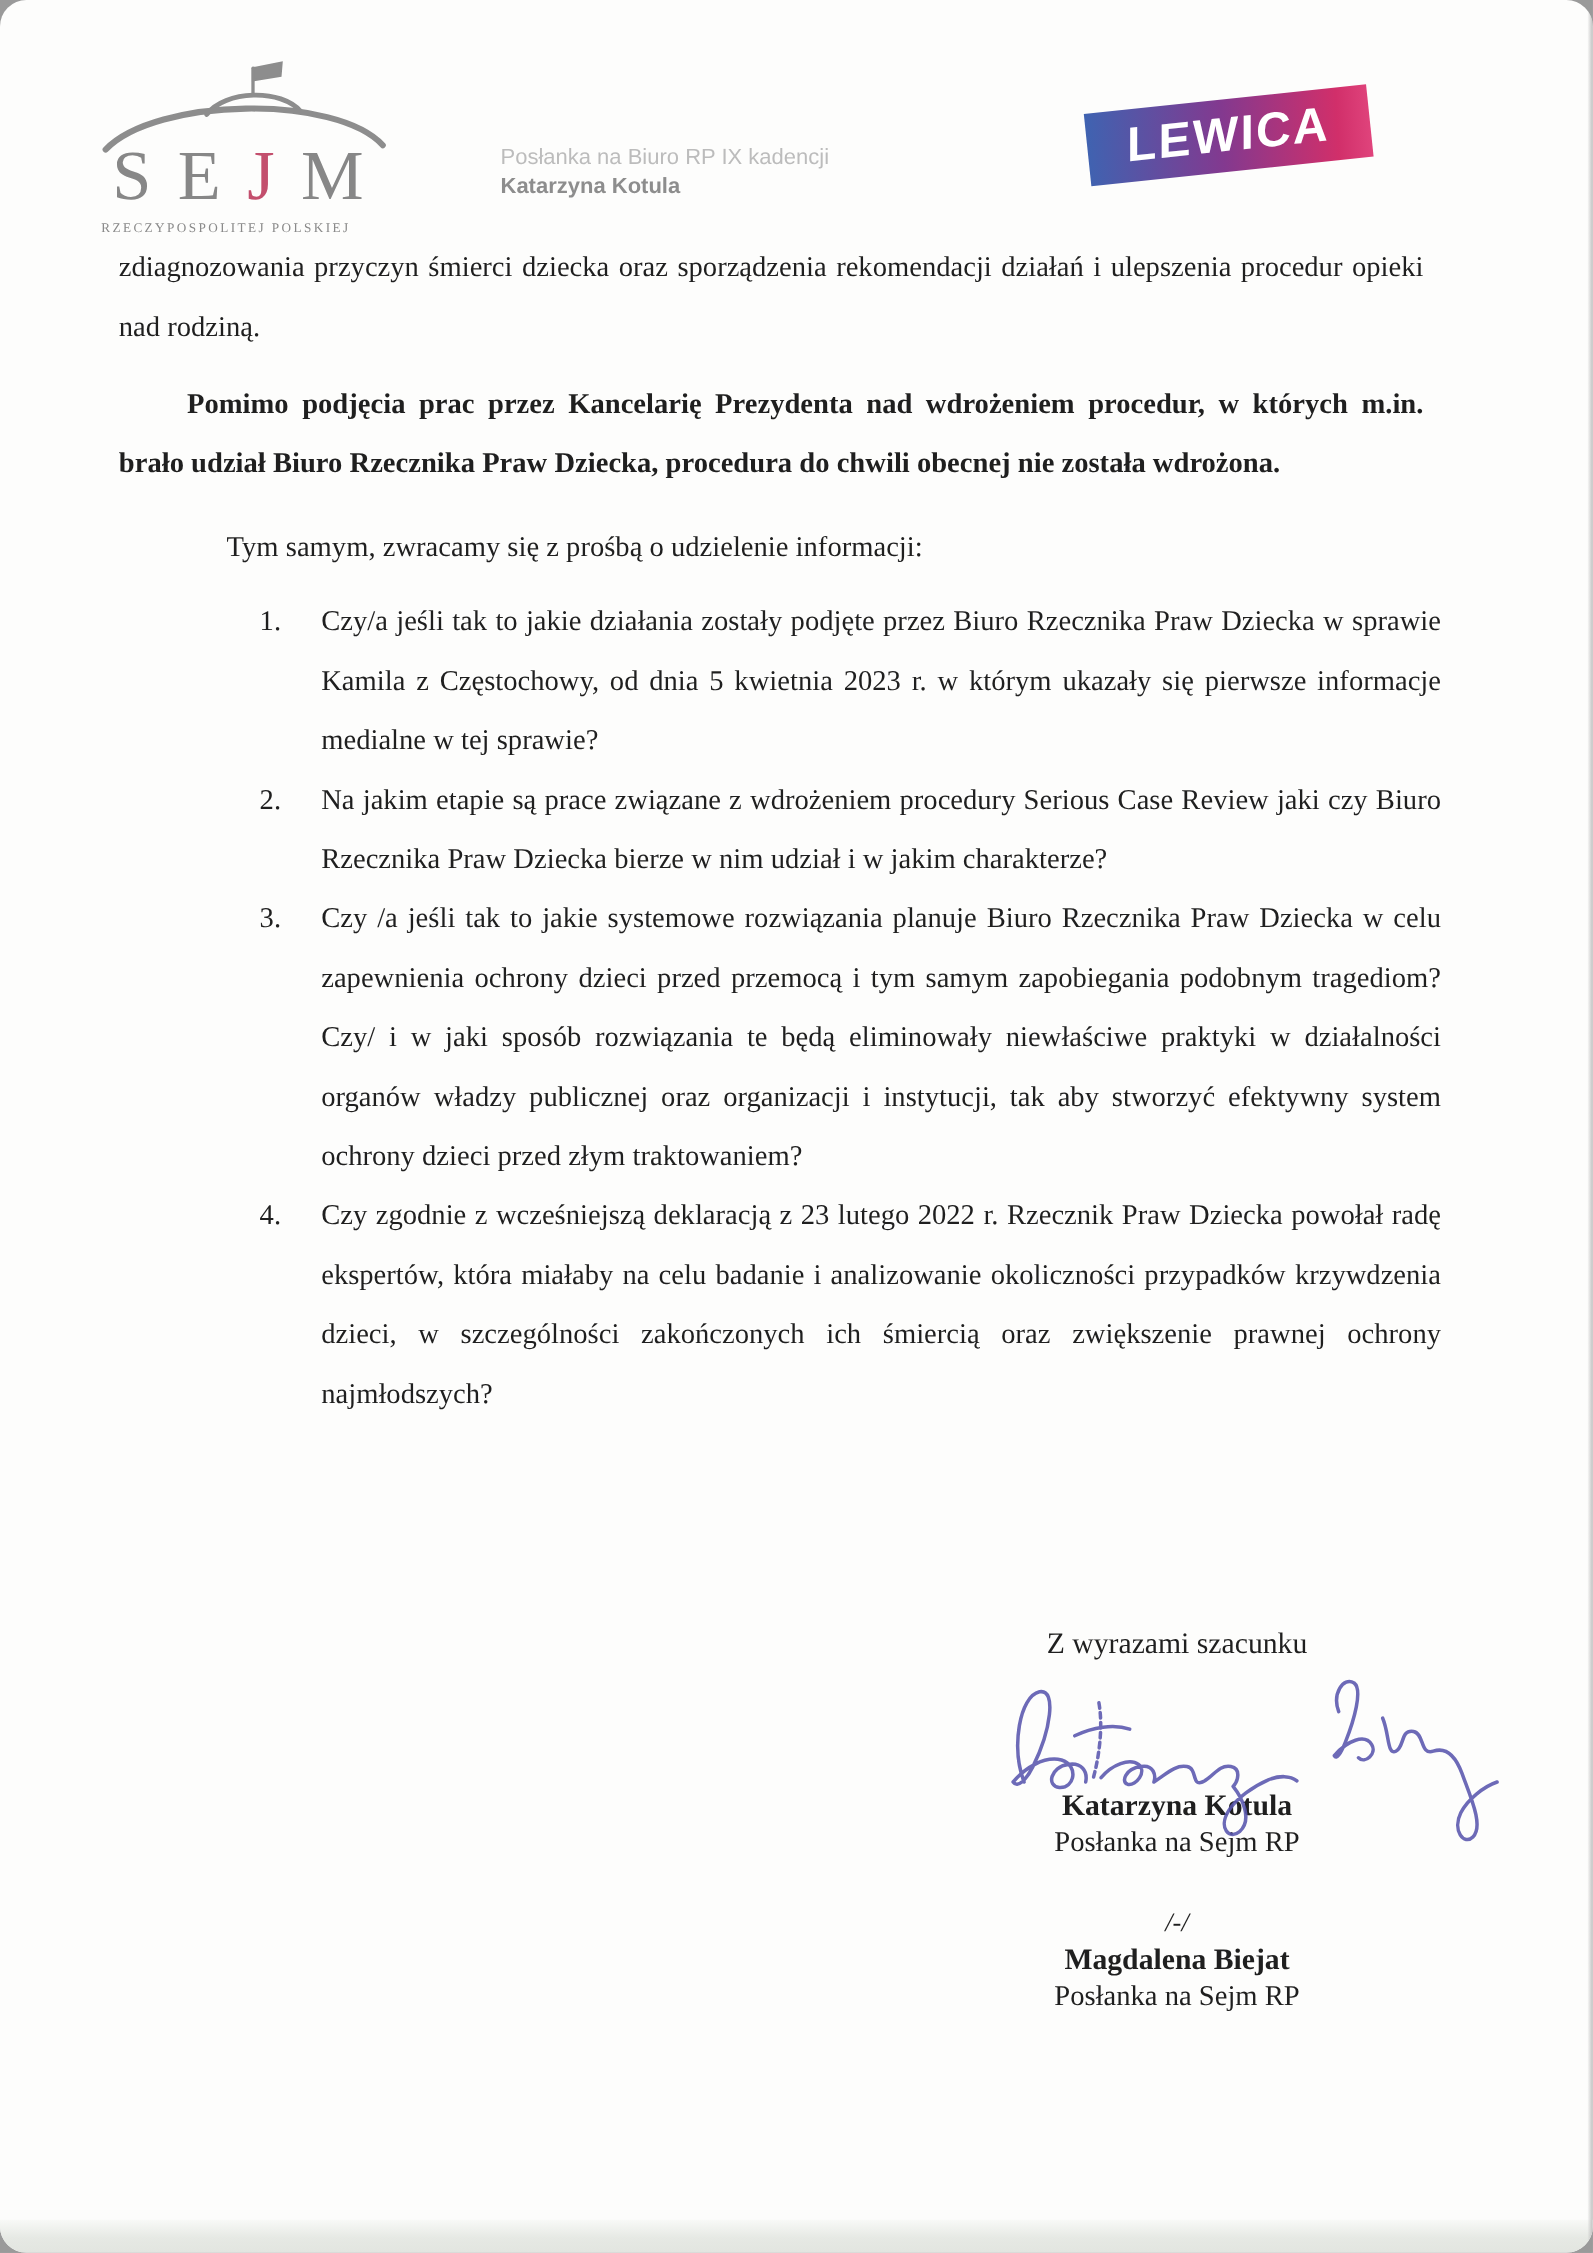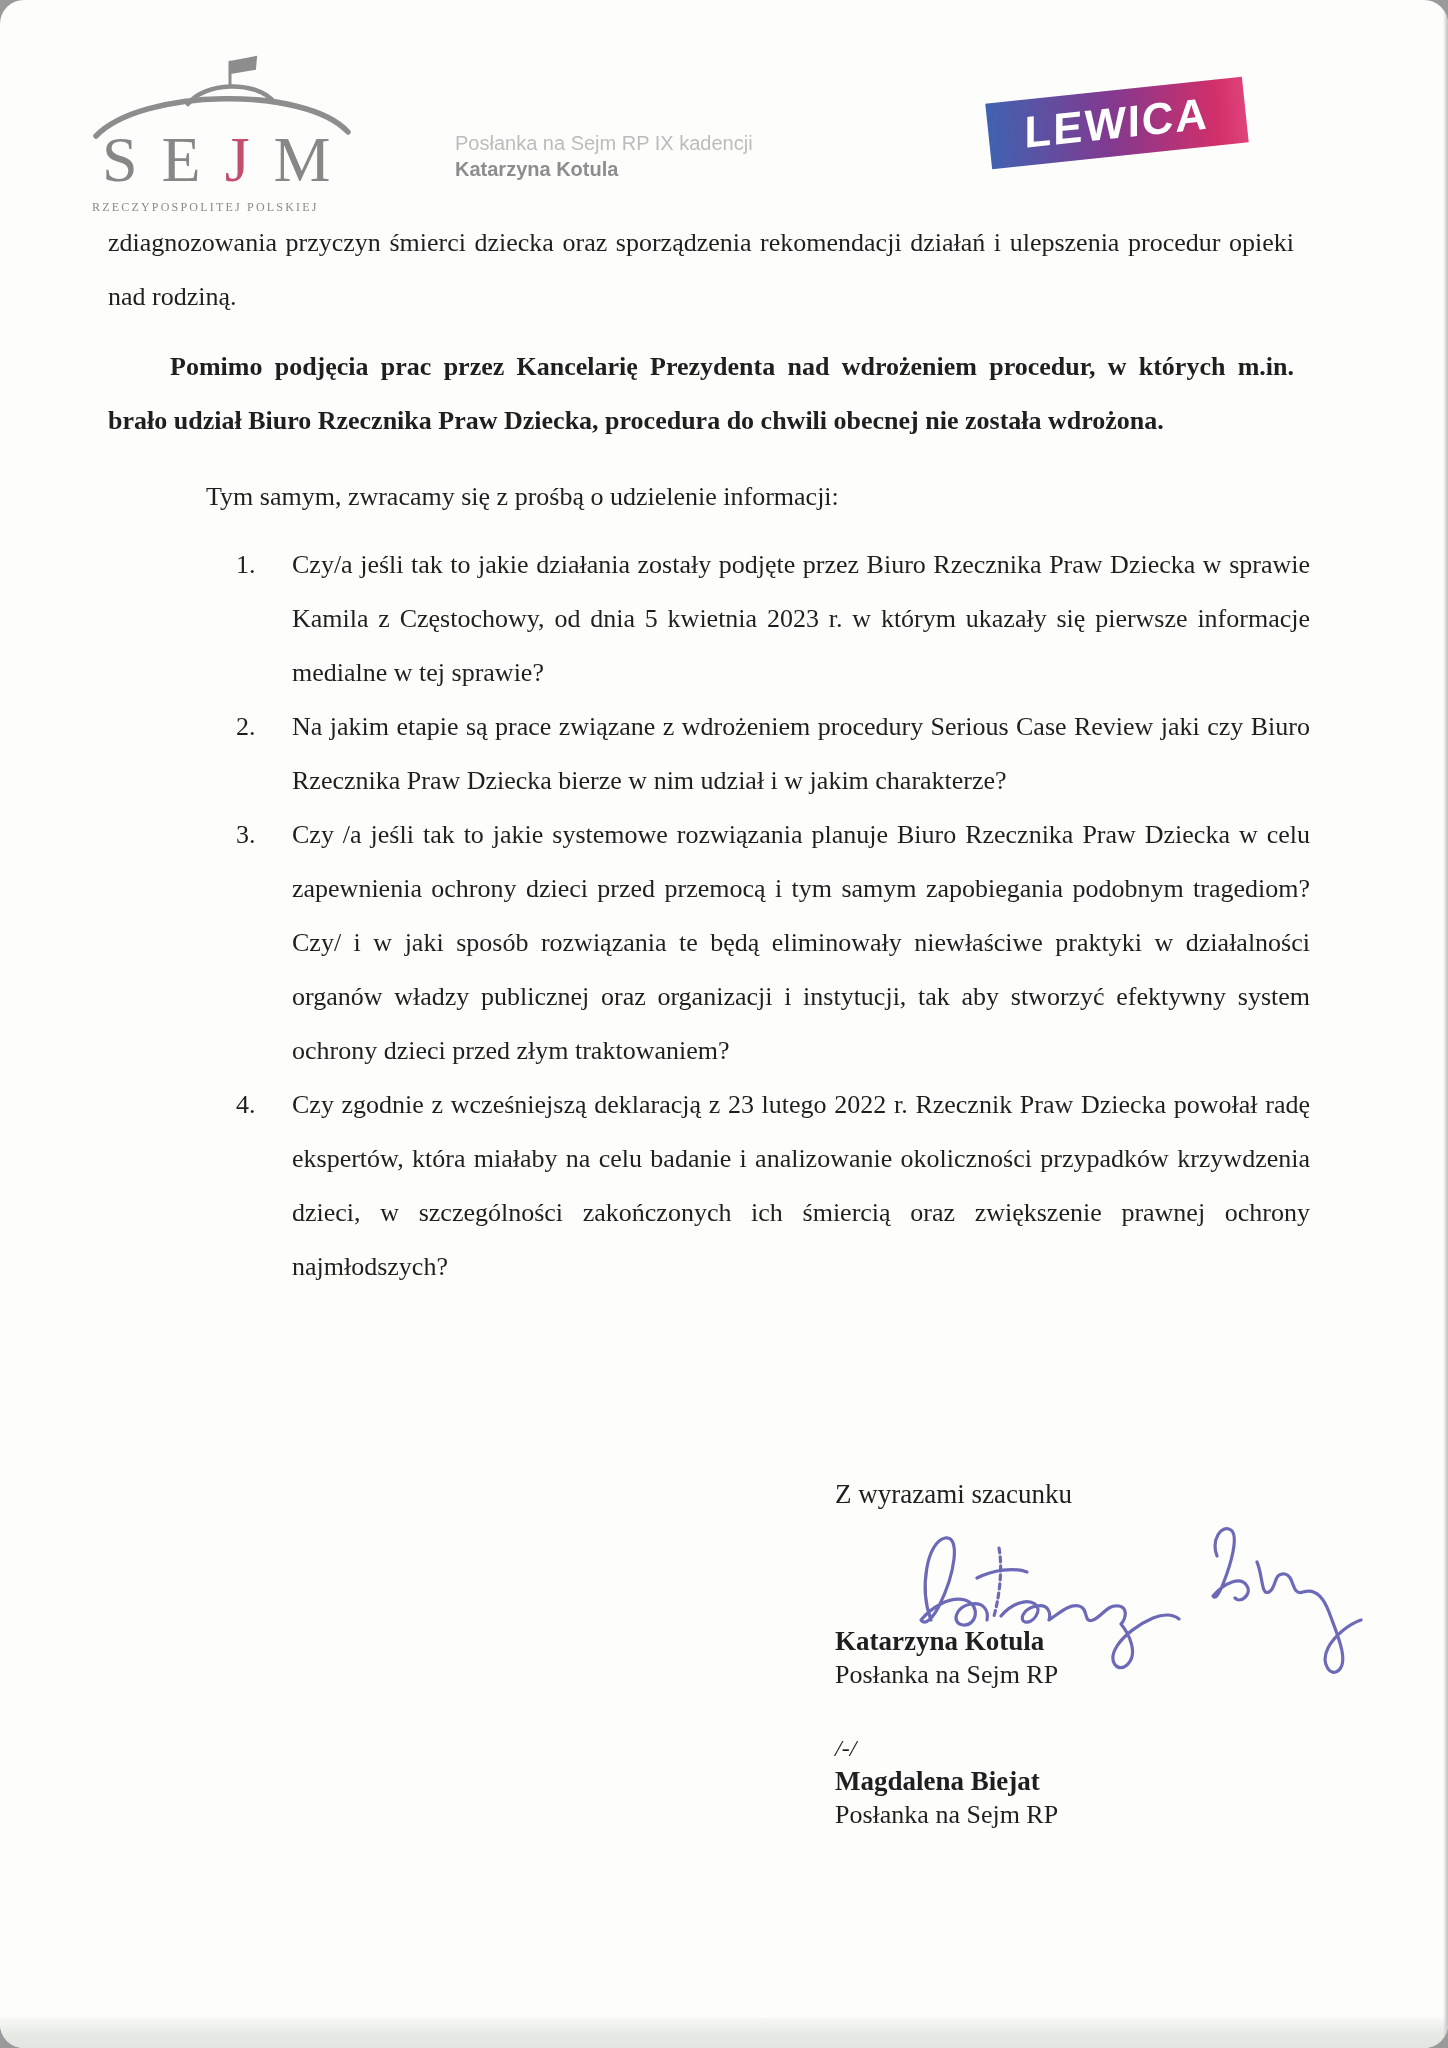--- a/index.html
+++ b/index.html
@@ -56,21 +56,21 @@
     margin:22px 0 14px 98px;
     text-underline-offset:5px;
   }
   .question-list{margin:0 0 0 128px;padding:0;list-style:none;}
   .question-item{position:relative;padding-left:56px;margin:0;}
   .q-num{position:absolute;left:0;top:0;width:48px;text-align:left;}
 
   
   .closing{
     position:absolute;left:835px;top:1476px;width:470px;
-    font-size:27px;line-height:36px;
+    text-align:center;font-size:27px;line-height:36px;
   }
   .salutation{margin:0 0 8px 0;}
   .signature-area{position:relative;height:104px;}
   .signature-svg{position:absolute;left:58px;top:-8px;pointer-events:none;}
   .signer-name{font-weight:bold;font-size:27px;line-height:34px;}
   .signer-title{font-size:26px;line-height:34px;font-family:Liberation Serif, serif;}
   .second-signer{margin-top:40px;}
   .signed-mark{font-size:24px;line-height:32px;font-style:italic;}
 
   
@@ -99,21 +99,21 @@
         <path d="M98 54 C114 32, 166 30, 184 52" stroke-width="4.5"></path>
 
         <path d="M6 86 C52 38, 216 36, 258 82" stroke-width="5.5"></path>
       </g>
     </svg>
     <div class="sejm-letters"><span>S</span><span>E</span><span class="j-red">J</span><span>M</span></div>
     <div class="sejm-caption">RZECZYPOSPOLITEJ POLSKIEJ</div>
   </div>
 
   <div class="sender">
-    <div class="sender-role">Posłanka na Sejm RP IX kadencji</div>
+    <div class="sender-role">Posłanka na Biuro RP IX kadencji</div>
     <div class="sender-name">Katarzyna Kotula</div>
   </div>
 
   <div class="lewica-banner">
     <span class="lewica-text">LEWICA</span>
   </div>
 
   <div class="letter-body">
     <p class="para">zdiagnozowania przyczyn śmierci dziecka oraz sporządzenia rekomendacji działań i ulepszenia procedur opieki nad rodziną.</p>
     <p class="para indented">Pomimo podjęcia prac przez Kancelarię Prezydenta nad wdrożeniem procedur, w których m.in. brało udział Biuro Rzecznika Praw Dziecka, procedura do chwili obecnej nie została wdrożona.</p>

